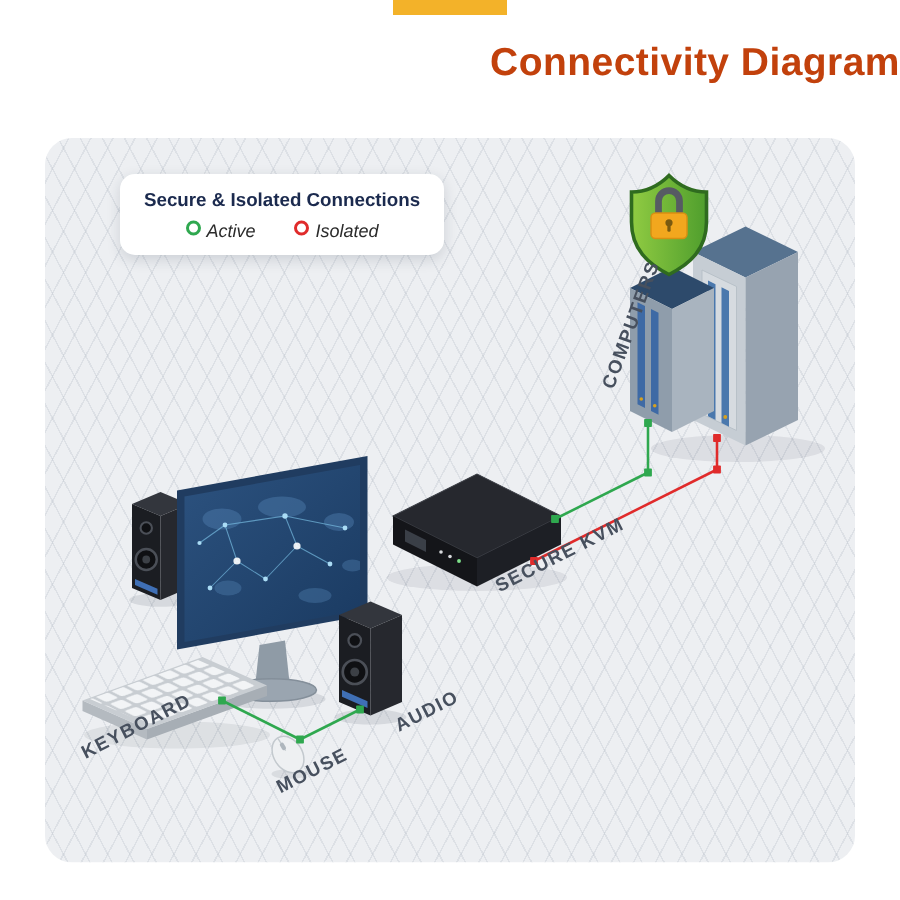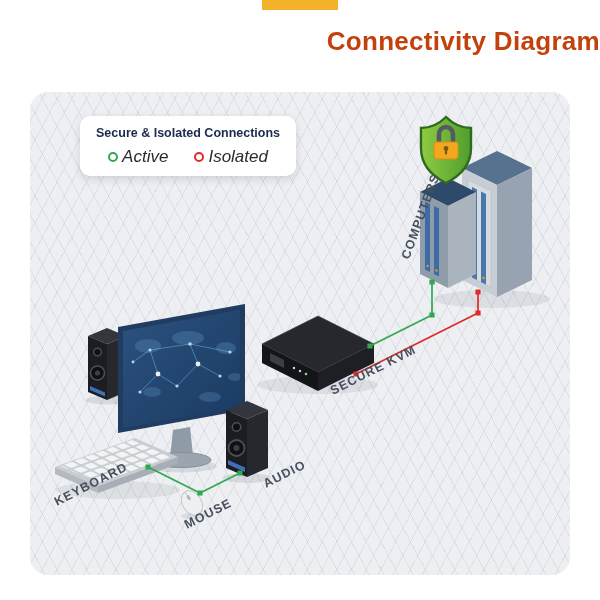--- a/index.html
+++ b/index.html
@@ -12,21 +12,21 @@
   .diagram{position:absolute;left:30px;top:92px;width:540px;height:483px;border-radius:18px;
           background-color:#edeff2;
           background-image:
             repeating-linear-gradient(62deg,rgba(184,191,201,.30) 0 1px,transparent 1px 13px),
             repeating-linear-gradient(-62deg,rgba(184,191,201,.30) 0 1px,transparent 1px 13px);}
   .scene{position:absolute;left:0;top:0;width:540px;height:483px;}
   .legend{position:absolute;left:24px;top:24px;background:#fff;border-radius:10px;
           padding:10px 16px 9px;box-shadow:0 3px 9px rgba(30,40,60,.15);margin-left:26px;}
   .legend-title{font-size:12.5px;font-weight:800;color:#1b2a4e;margin:0 0 7px;text-align:left;}
   .legend-row{display:flex;gap:26px;align-items:center;justify-content:center;}
-  .legend-item{display:flex;align-items:center;gap:4px;font-size:17px;font-style:italic;color:#2b2b2b;}
+  .legend-item{display:flex;gap:4px;font-size:12px;font-style:italic;color:#2b2b2b;}
   .ring{width:10px;height:10px;border-radius:50%;background:#fff;box-sizing:border-box;}
   .ring.active{border:2.5px solid #2fa84f;}
   .ring.inactive{border:2.5px solid #e02b2b;}
   .device-label{font-family:"Liberation Sans",sans-serif;font-weight:700;font-size:12.5px;
           fill:#47505e;letter-spacing:1.1px;}
 </style>
 </head>
 <body>
 
 <div class="stage">

